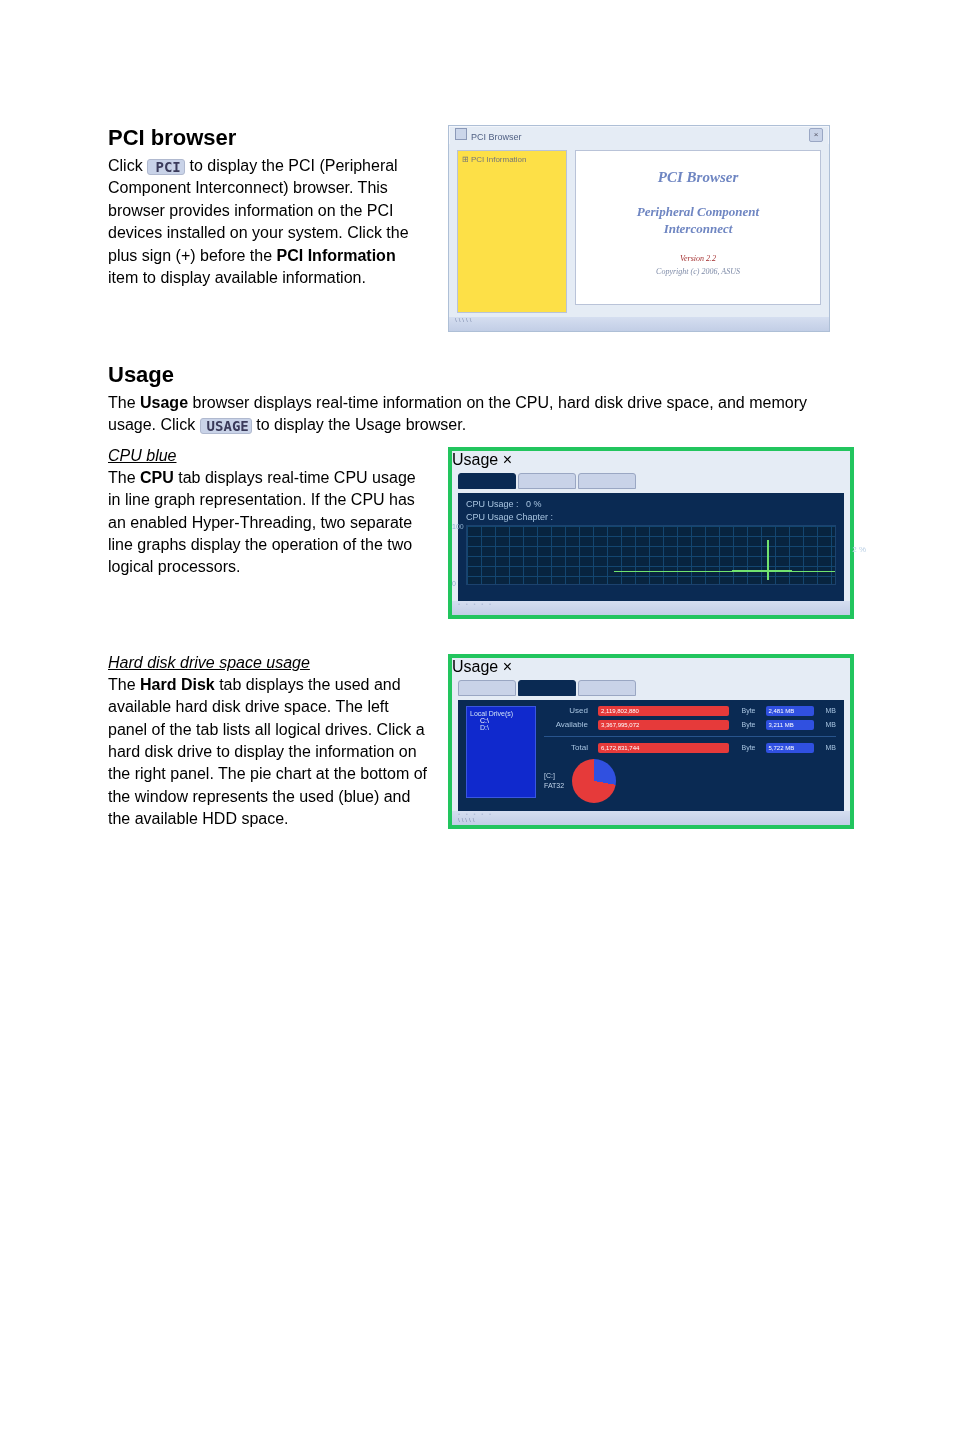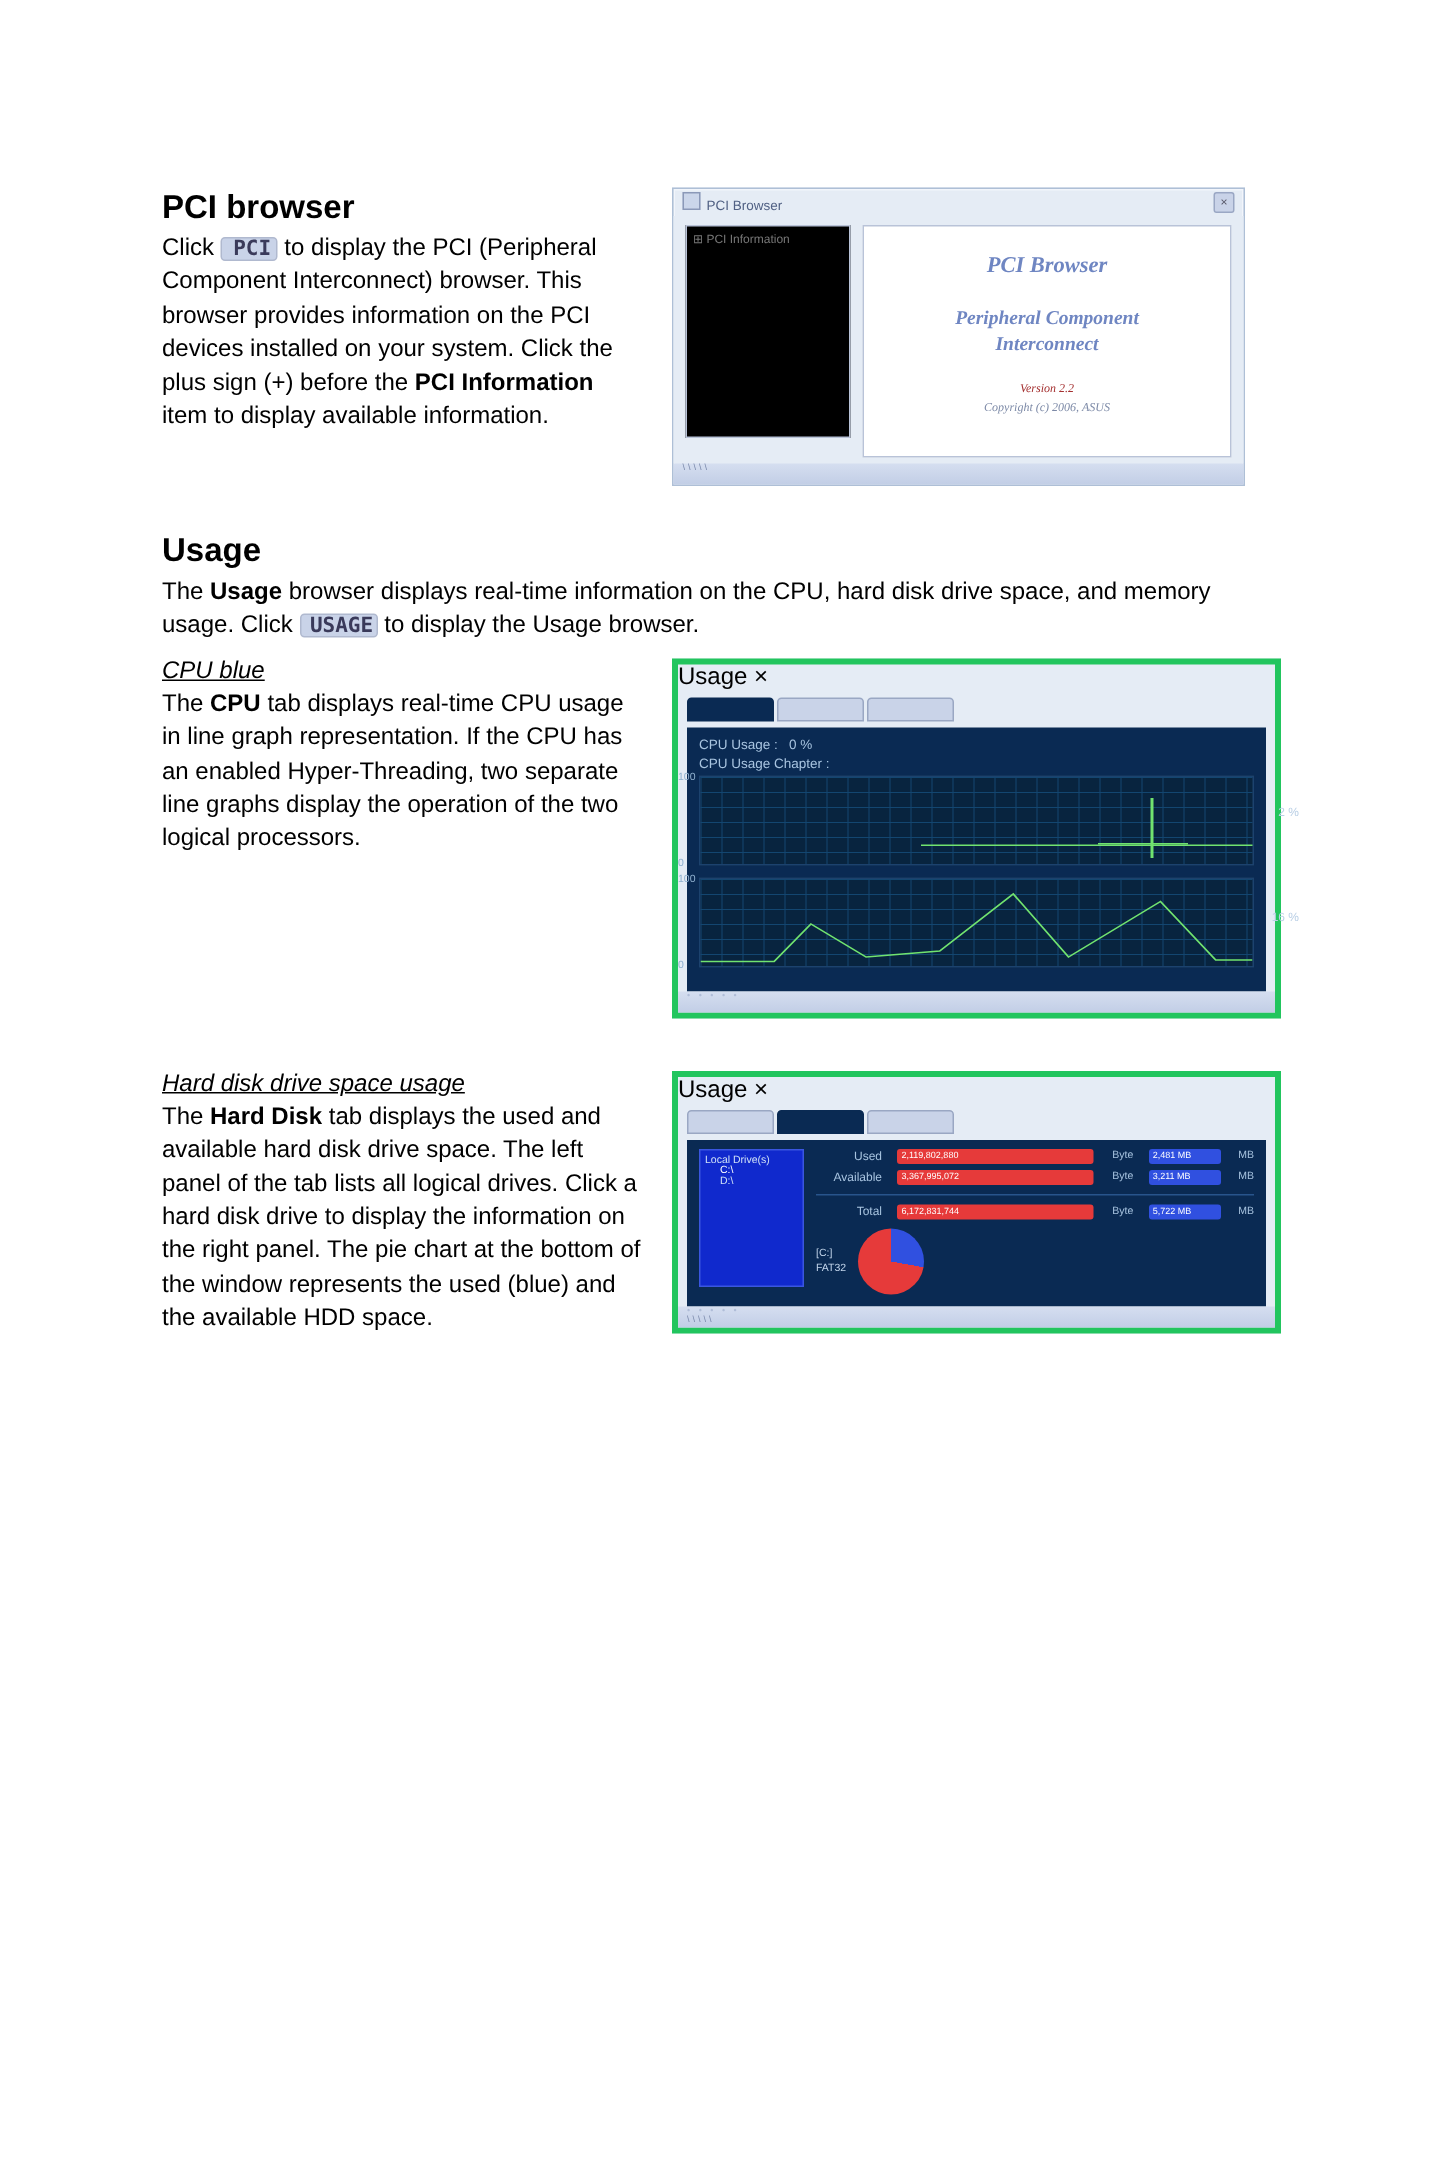--- a/index.html
+++ b/index.html
@@ -73,22 +73,22 @@
   .window .titlebar .ico { display:inline-block; width:10px;height:10px;border:1px solid #8b99b8;background:#cbd6ea;margin-right:4px;}
   .window .titlebar .close { display:inline-block;width:12px;height:12px;background:#c9d3e8;border:1px solid #9aa7c4;border-radius:2px;font-size:8px;text-align:center;line-height:11px;color:#556;}
   .pci-body{
     display:flex;
     padding:6px 8px 4px 8px;
     gap:8px;
     background:#e5ecf5;
   }
   .pci-tree{
     width:110px;
-    height:142px;
-    background:#000000;
+    height:163px;
+    background:#fde047;
     border:1px solid #b9c3d8;
     font-size:8px;
     padding:4px;
     color:#777;
     box-sizing:border-box;
   }
   .pci-info{
     flex:1;
     height:155px;
     background:#ffffff;
@@ -300,30 +300,20 @@
           <div class="cpu-label-row">CPU Usage Chapter :</div>
           <div class="cpu-chart-wrap">
             <span class="cpu-yscale">100</span>
             <span class="cpu-yscale bot">0</span>
             <div class="cpu-chart-area first">
               <div class="line"></div>
                 <div class="spike"></div>
             </div>
             <span class="cpu-side-pct" style="top:20px;">2 %</span>
           </div>
-          <div class="cpu-chart-wrap">
-            <span class="cpu-yscale">100</span>
-            <span class="cpu-yscale bot">0</span>
-            <div class="cpu-chart-area">
-              <svg width="100%" height="100%" viewBox="0 0 300 58" preserveAspectRatio="none" style="position:absolute;inset:0;">
-                <polyline points="0,55 40,55 60,30 90,52 130,48 170,10 200,52 250,15 280,54 300,54" fill="none" stroke="#71e36f" stroke-width="1"></polyline>
-              </svg>
-            </div>
-            <span class="cpu-side-pct" style="top:22px;">16 %</span>
-          </div>
         </div>
         <div class="pci-footer"><span style="color:#b0bdd8">• • • • •</span></div>
       </div>
     </div>
   </div>
 
   <div class="two-col" style="margin-top:35px;">
     <div class="left-col">
       <div class="underline-italic" style="font-size:16px;margin-bottom:2px;">Hard disk drive space usage</div>
       <p class="body-text">

